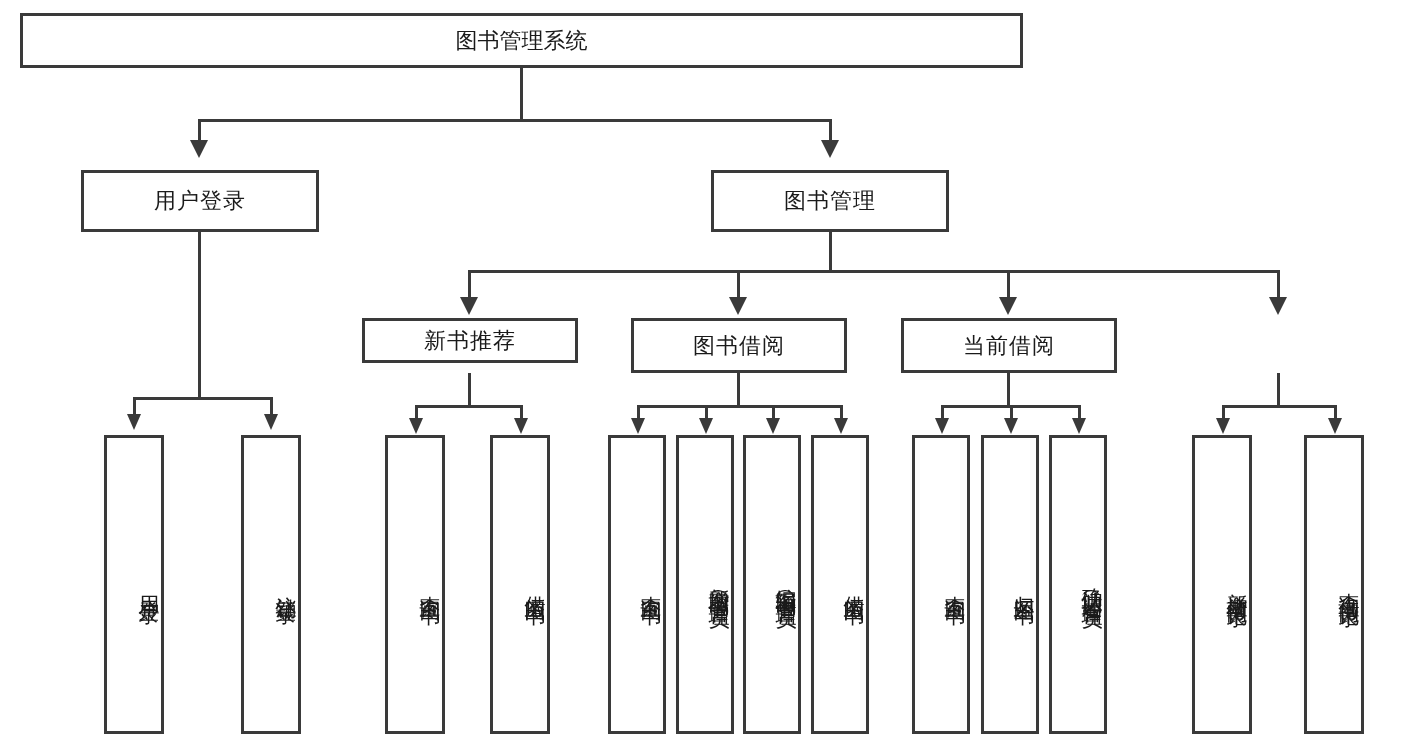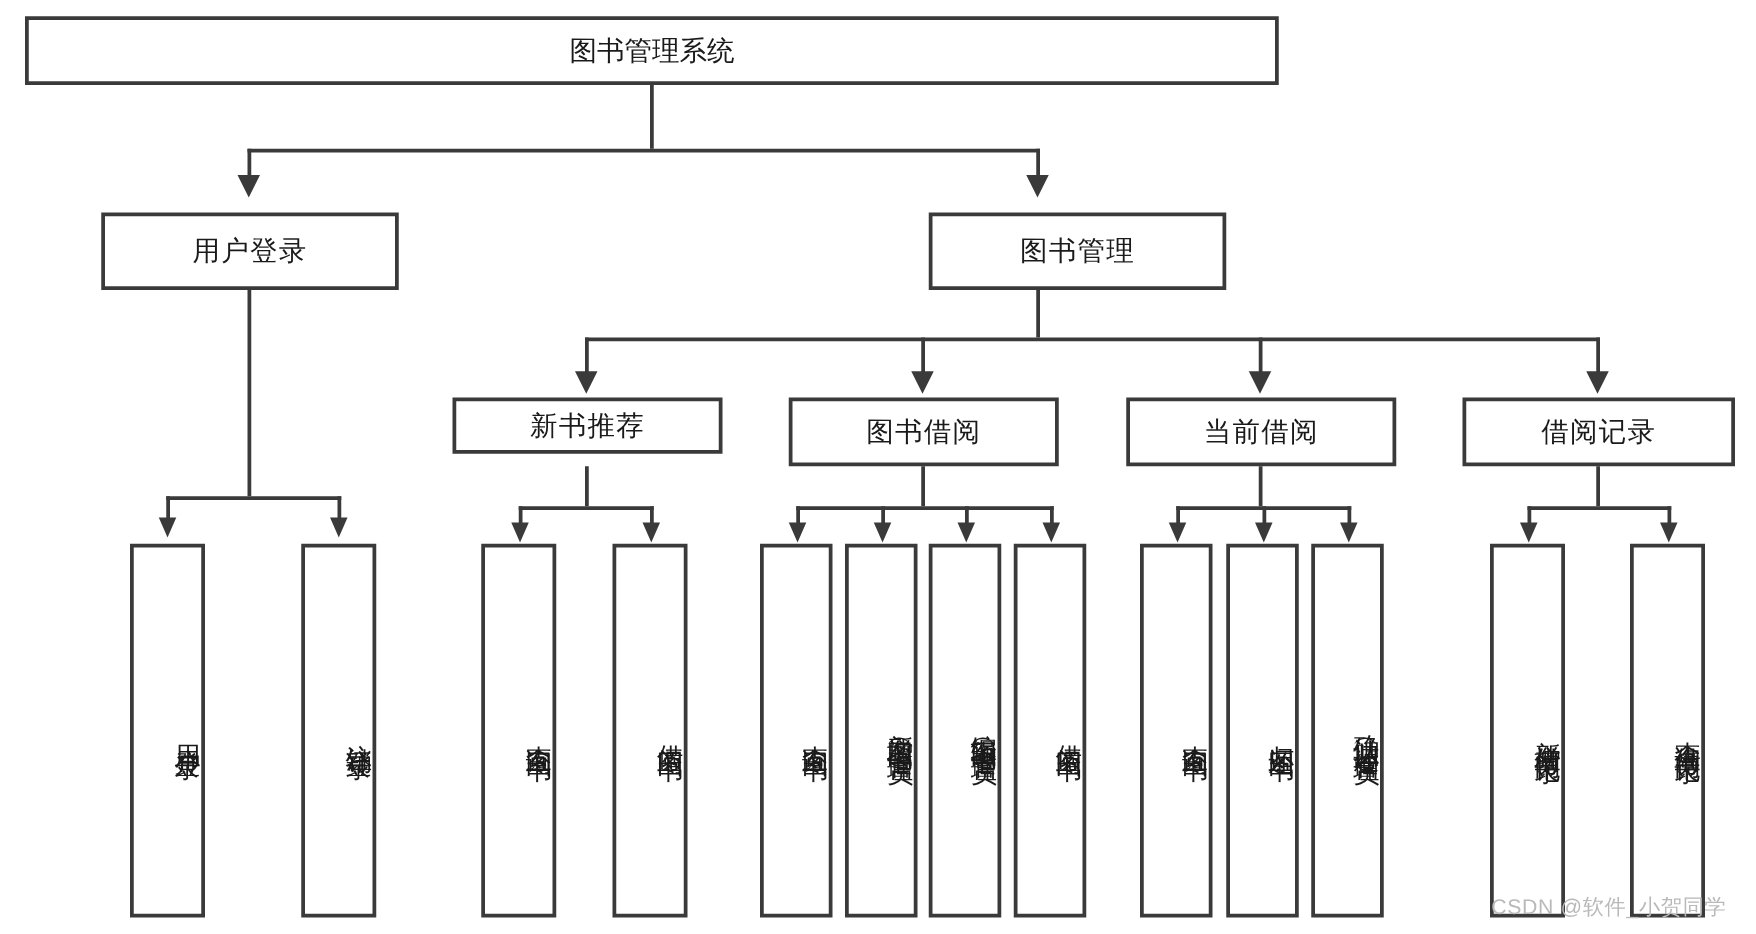--- a/index.html
+++ b/index.html
@@ -81,21 +81,21 @@
   <div class="node root" style="left:20px; top:13px; width:1003px; height:55px;font-family:Liberation Serif, serif;">图书管理系统</div>
 
   <div class="edge vline" style="left:520px; top:68px; height:51px;"></div>
   <div class="edge hline" style="left:198px; top:119px; width:634px;"></div>
   <div class="edge vline" style="left:198px; top:119px; height:23px;"></div>
   <div class="arrow" style="left:190px; top:140px;"></div>
   <div class="edge vline" style="left:829px; top:119px; height:23px;"></div>
   <div class="arrow" style="left:821px; top:140px;"></div>
 
   <div class="node h" style="left:81px; top:170px; width:238px; height:62px;">用户登录</div>
-  <div class="node h" style="left:711px; top:170px; width:238px; height:62px;margin-left:32px;">图书管理</div>
+  <div class="node h" style="left:711px; top:170px; width:238px; height:62px;">图书管理</div>
 
   <div class="edge vline" style="left:198px; top:232px; height:165px;"></div>
   <div class="edge hline" style="left:133px; top:397px; width:140px;"></div>
   <div class="edge vline" style="left:133px; top:397px; height:18px;"></div>
   <div class="arrow slim" style="left:127px; top:414px;"></div>
   <div class="edge vline" style="left:270px; top:397px; height:18px;"></div>
   <div class="arrow slim" style="left:264px; top:414px;"></div>
 
   <div class="edge vline" style="left:829px; top:232px; height:38px;"></div>
   <div class="edge hline" style="left:468px; top:270px; width:812px;"></div>
@@ -104,21 +104,20 @@
   <div class="edge vline" style="left:737px; top:270px; height:29px;"></div>
   <div class="arrow" style="left:729px; top:297px;"></div>
   <div class="edge vline" style="left:1007px; top:270px; height:29px;"></div>
   <div class="arrow" style="left:999px; top:297px;"></div>
   <div class="edge vline" style="left:1277px; top:270px; height:29px;"></div>
   <div class="arrow" style="left:1269px; top:297px;"></div>
 
   <div class="node h" style="left:362px; top:318px; width:216px; height:45px;">新书推荐</div>
   <div class="node h" style="left:901px; top:318px; width:216px; height:55px;">当前借阅</div>
   <div class="node h" style="left:631px; top:318px; width:216px; height:55px;">图书借阅</div>
-  <div class="node h" style="left:1170px; top:318px; width:218px; height:55px;">借阅记录</div>
 
   <div class="edge vline" style="left:468px; top:373px; height:32px;"></div>
   <div class="edge hline" style="left:415px; top:405px; width:108px;"></div>
   <div class="edge vline" style="left:415px; top:405px; height:14px;"></div>
   <div class="arrow slim" style="left:409px; top:418px;"></div>
   <div class="edge vline" style="left:520px; top:405px; height:14px;"></div>
   <div class="arrow slim" style="left:514px; top:418px;"></div>
 
   <div class="edge vline" style="left:737px; top:373px; height:32px;"></div>
   <div class="edge hline" style="left:637px; top:405px; width:206px;"></div>
@@ -158,15 +157,14 @@
   <div class="node v" style="left:743px; top:435px; width:58px; height:299px;">编辑图书（管理员）</div>
   <div class="node v" style="left:811px; top:435px; width:58px; height:299px;">借阅图书</div>
 
   <div class="node v" style="left:912px; top:435px; width:58px; height:299px;">查询图书</div>
   <div class="node v" style="left:981px; top:435px; width:58px; height:299px;">归还图书</div>
   <div class="node v" style="left:1049px; top:435px; width:58px; height:299px;">确认归还（管理员）</div>
 
   <div class="node v" style="left:1192px; top:435px; width:60px; height:299px;">新增借阅记录</div>
   <div class="node v" style="left:1304px; top:435px; width:60px; height:299px;">查询借阅记录</div>
 
-  <div class="watermark" style="left:1193px; top:714px;">CSDN @软件_小贺同学</div>
 
 </div>
 
 </body></html>

